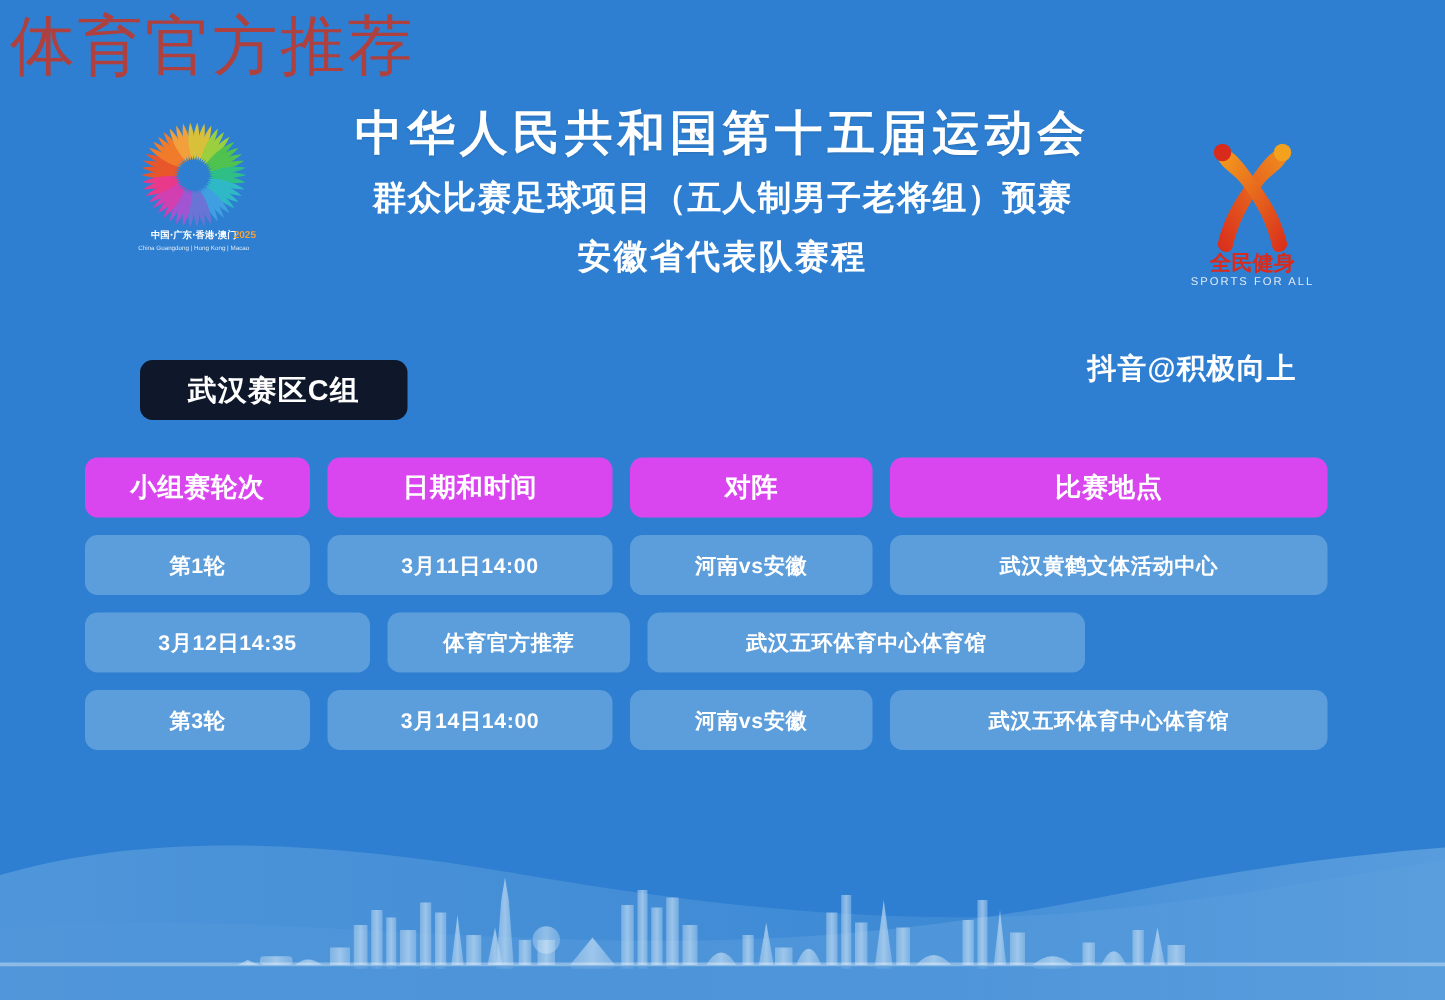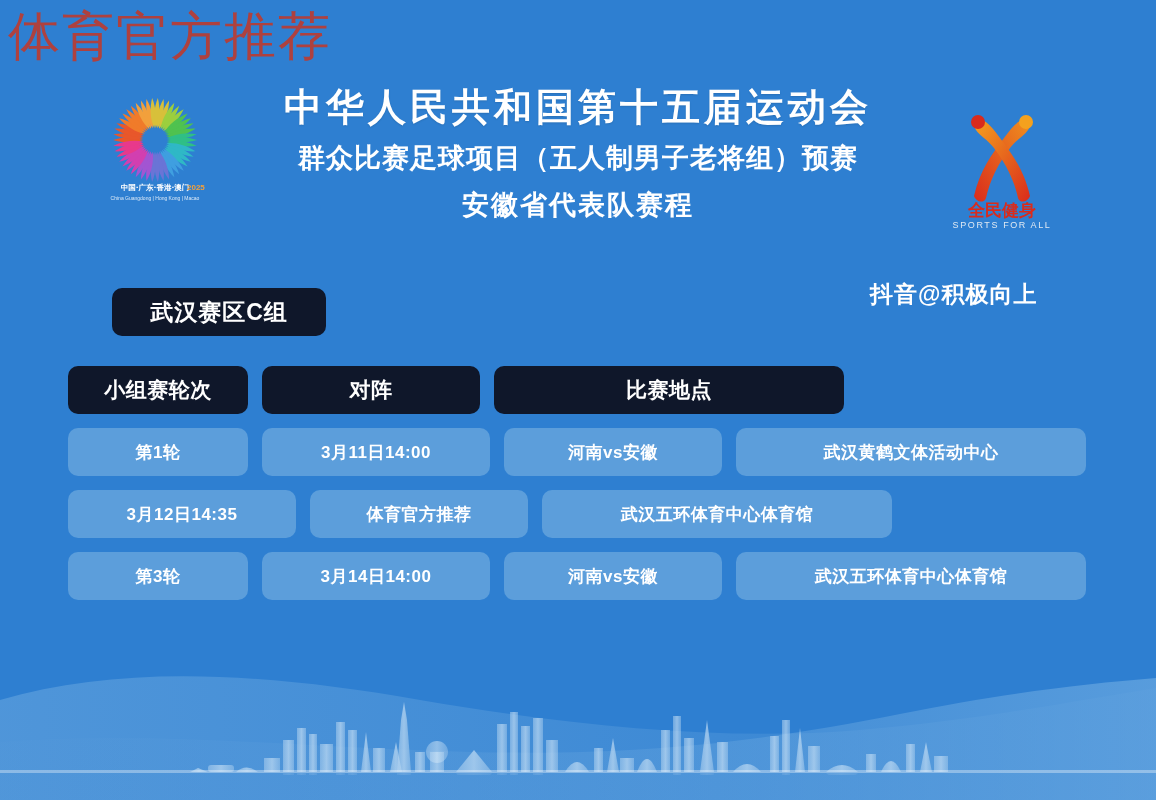--- a/index.html
+++ b/index.html
@@ -77,25 +77,25 @@
   #schedule {
     position:absolute; left:68px; top:366px; width:1024px; z-index:4;
   }
   .srow { display:flex; gap:14px; margin-bottom:14px; }
   .cell {
     height:48px; border-radius:10px;
     display:flex; align-items:center; justify-content:center;
     color:#ffffff; font-weight:bold; font-size:17px;
     letter-spacing:.5px; white-space:nowrap;
   }
-  .hdr-row .cell { background:#0f172a; font-size:21px; }
+  .hdr-row .cell { background:#d946ef; font-size:21px; }
   .data-row .cell { background:#5c9edb; }
   .c0 { width:180px; }
   .c1 { width:228px; }
-  .c2 { width:218px; }
+  .c2 { width:194px; }
   .c3 { width:350px; }
 </style>
 </head>
 <body>
 
 <svg id="bg-deco" viewBox="0 0 1156 800" preserveAspectRatio="none">
   <defs>
     <linearGradient id="wave1" x1="0" y1="0" x2="1" y2="0">
       <stop offset="0%" stop-color="#6aa8e0" stop-opacity="0.55"></stop>
       <stop offset="55%" stop-color="#6aa8e0" stop-opacity="0.30"></stop>
@@ -280,20 +280,21 @@
     </svg>
   </div>
 </div>
 
 <div id="group-badge">武汉赛区C组</div>
 <div id="douyin-handle">抖音@积极向上</div>
 
 <div id="schedule">
   <div class="srow hdr-row">
     <div class="cell c0">小组赛轮次</div>
+    <div class="cell c1">日期和时间</div>
     <div class="cell c2">对阵</div>
     <div class="cell c3">比赛地点</div>
   </div>
 
   <div class="srow data-row">
     <div class="cell c0">第1轮</div>
     <div class="cell c1">3月11日14:00</div>
     <div class="cell c2">河南vs安徽</div>
     <div class="cell c3">武汉黄鹤文体活动中心</div>
   </div>

